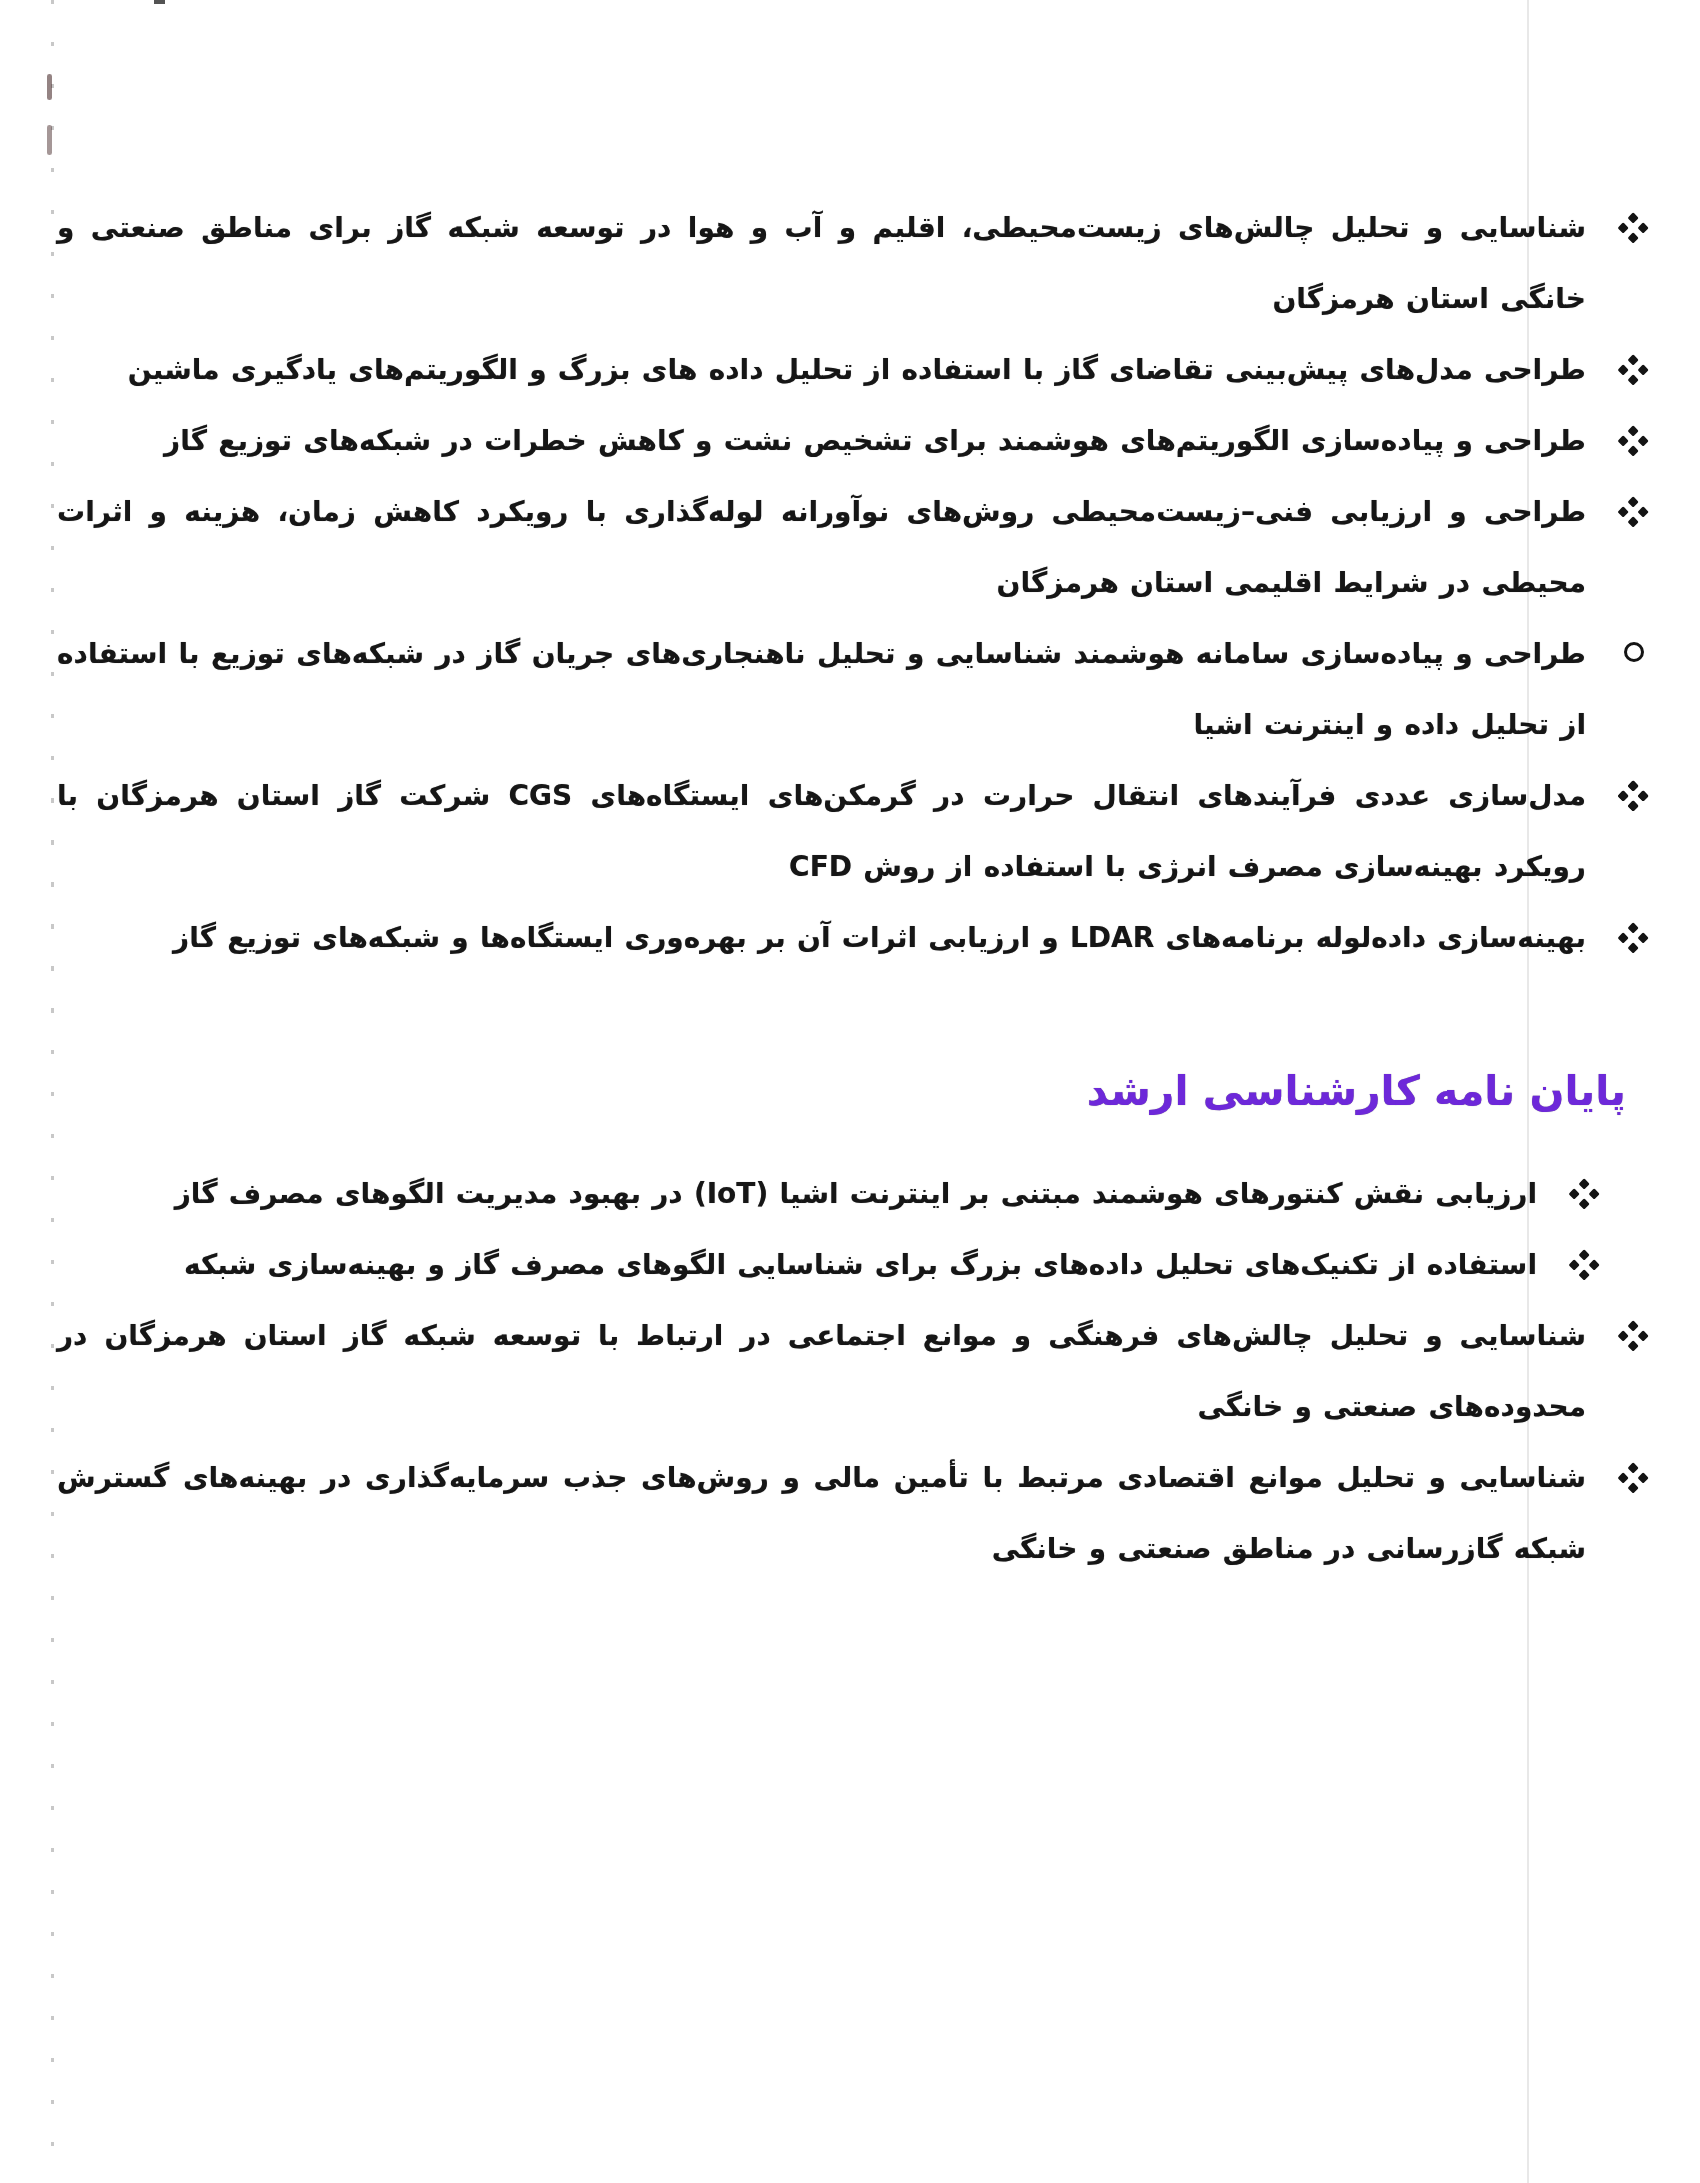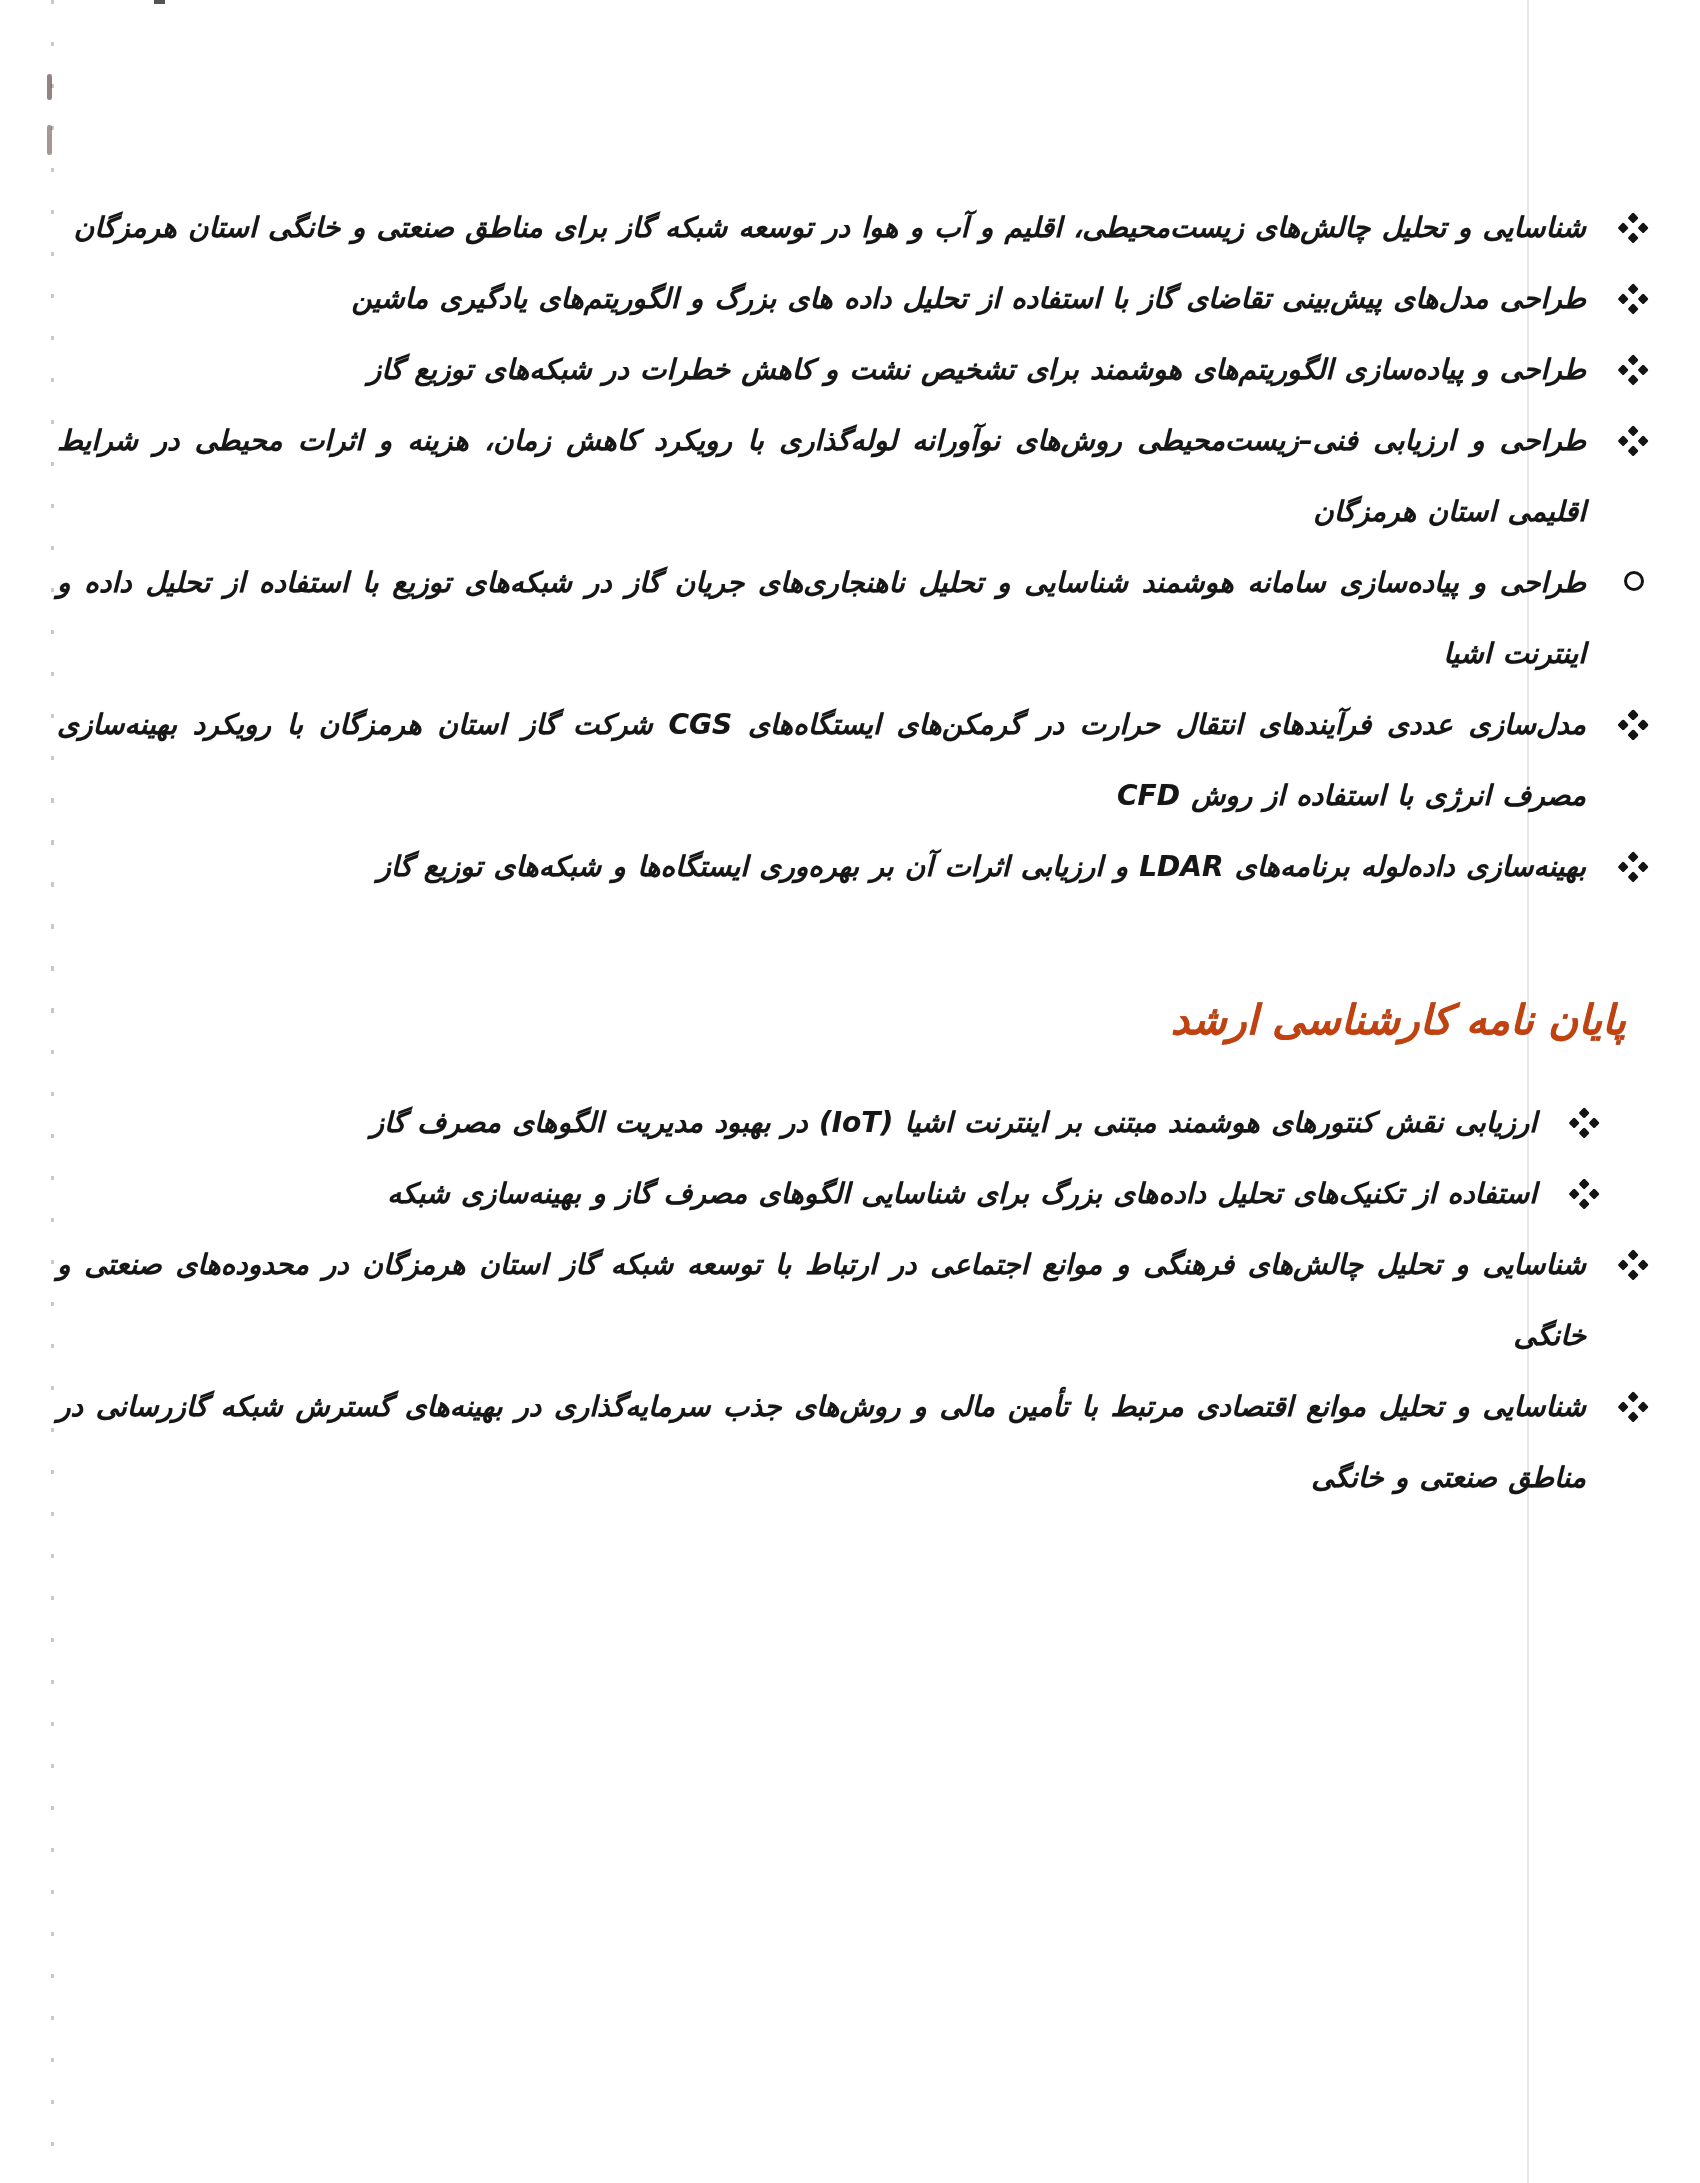--- a/index.html
+++ b/index.html
@@ -11,21 +11,20 @@
     height: 2183px;
     background: #fefefd;
     position: relative;
     overflow: hidden;
     font-family: "DejaVu Sans", sans-serif;
   }
   .page {
     position: absolute;
     inset: 0;
     background: #fff;
-    font-style: italic;
   }
   
   .artifact-left-dotted-line {
     position: absolute;
     left: 51px;
     top: 0;
     height: 100%;
     width: 3px;
     background: repeating-linear-gradient(
       180deg,
@@ -124,21 +123,21 @@
     top: 23.5px;
     box-sizing: border-box;
   }
 
   .section-heading {
     font-size: 41px;
     line-height: 73px;
     font-weight: 700;
     text-align: right;
     margin: 82px 49px 30px 0;
-    color: #c2410c;
+    color: #6d28d9;
     text-shadow: 0 0 0.8px rgba(0,0,0,0.5);
   }
 </style>
 </head>
 <body>
 
 <div class="page">
 
   <div class="artifact-left-dotted-line"></div>
   <div class="artifact-left-smudge"></div>

